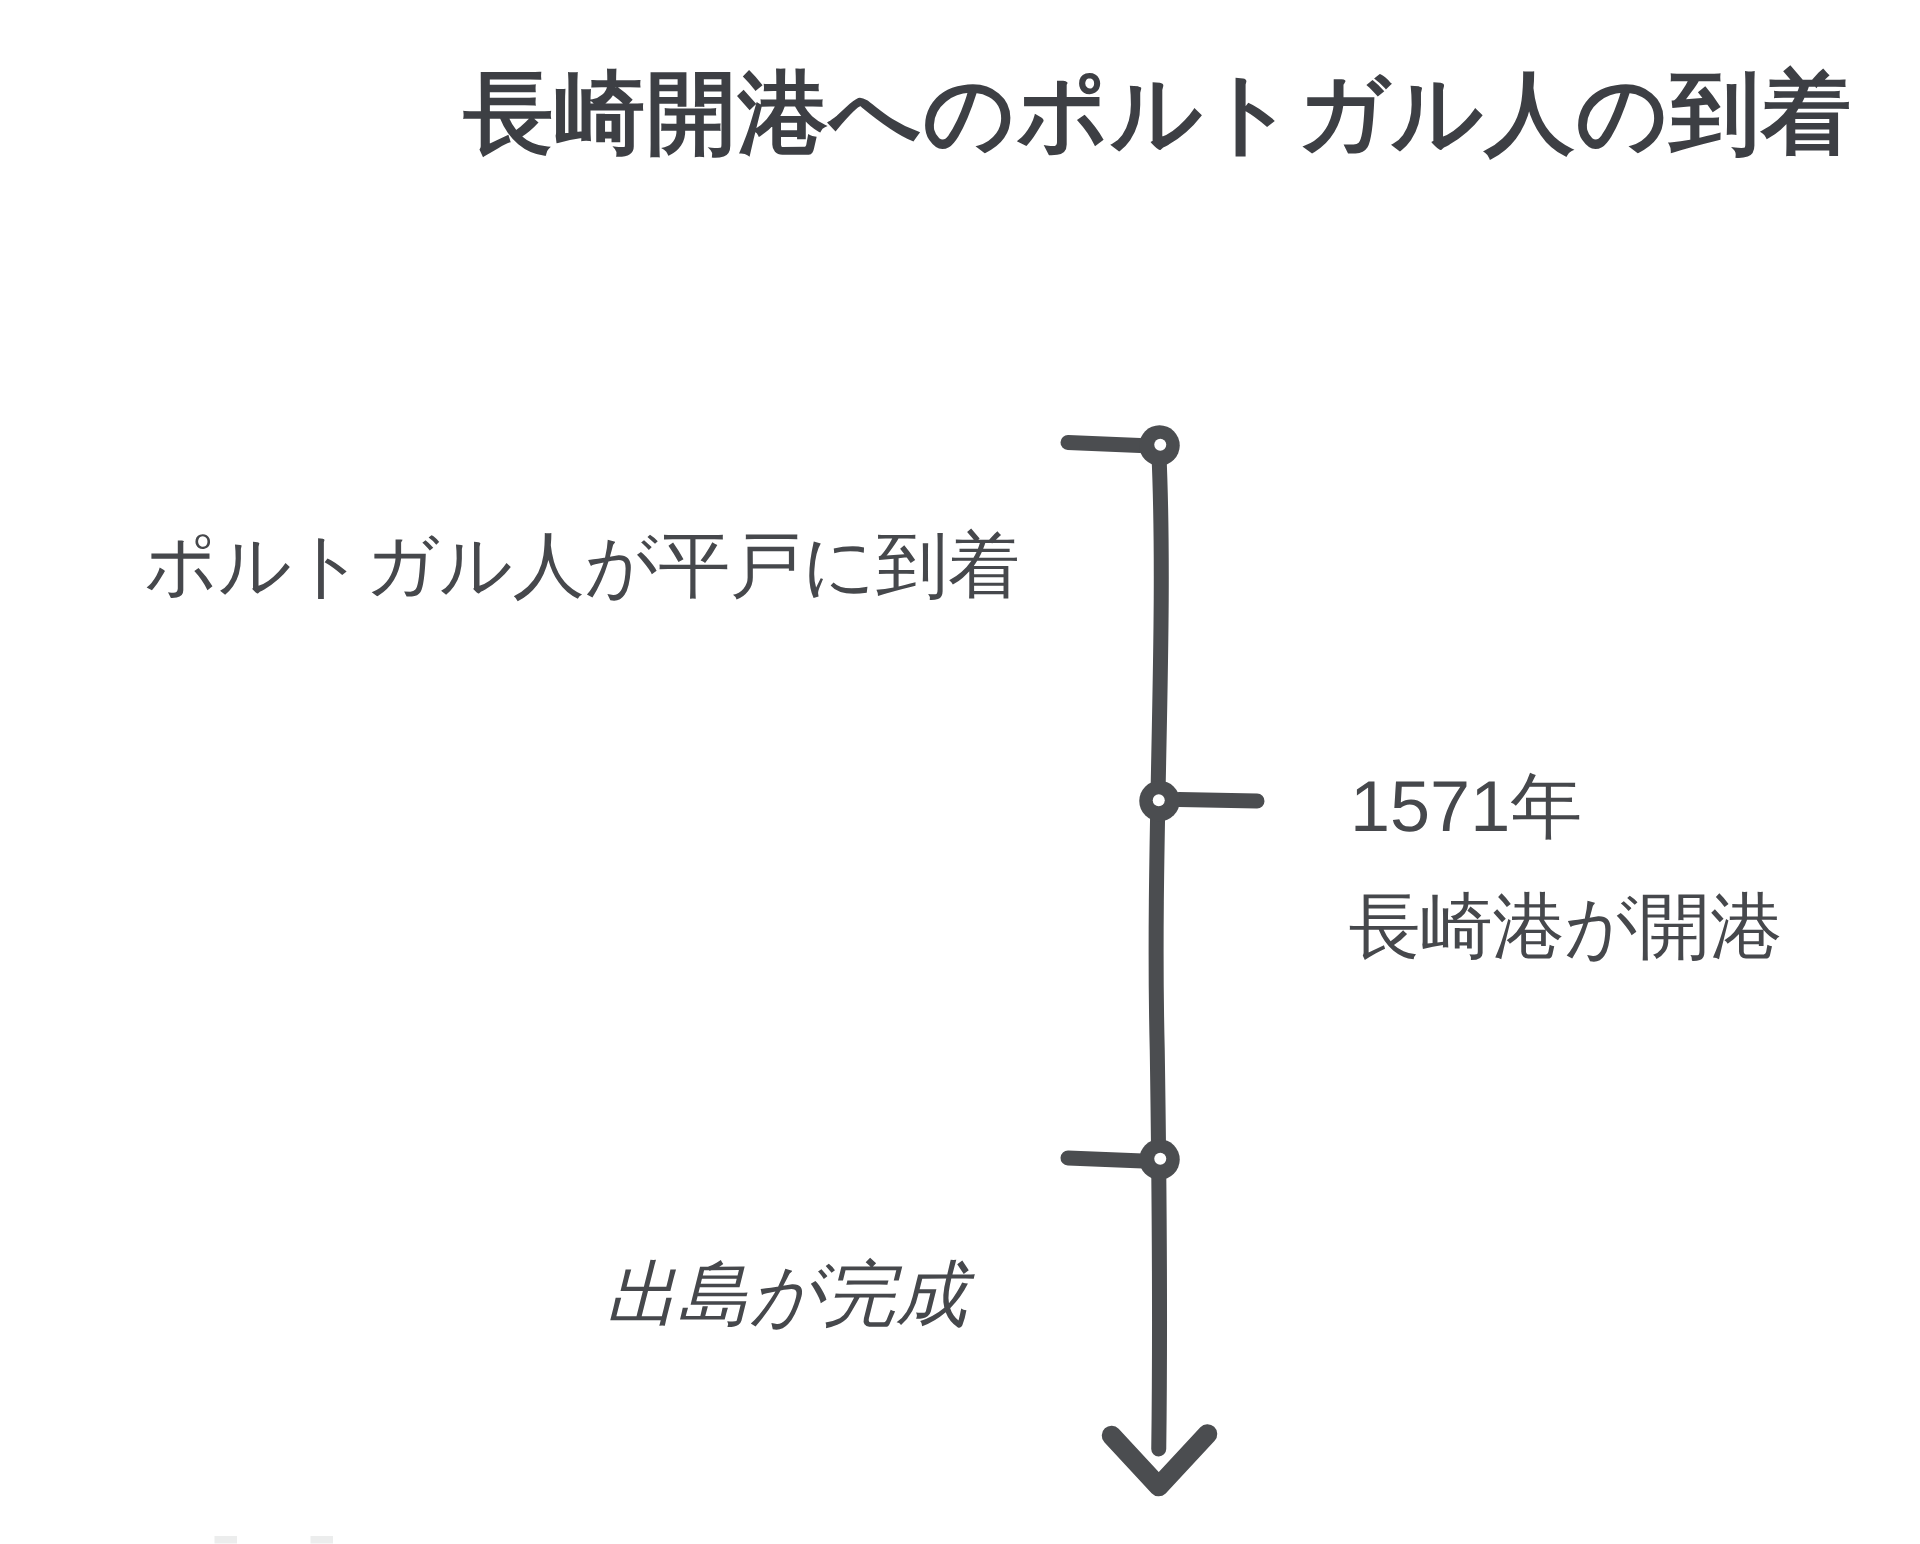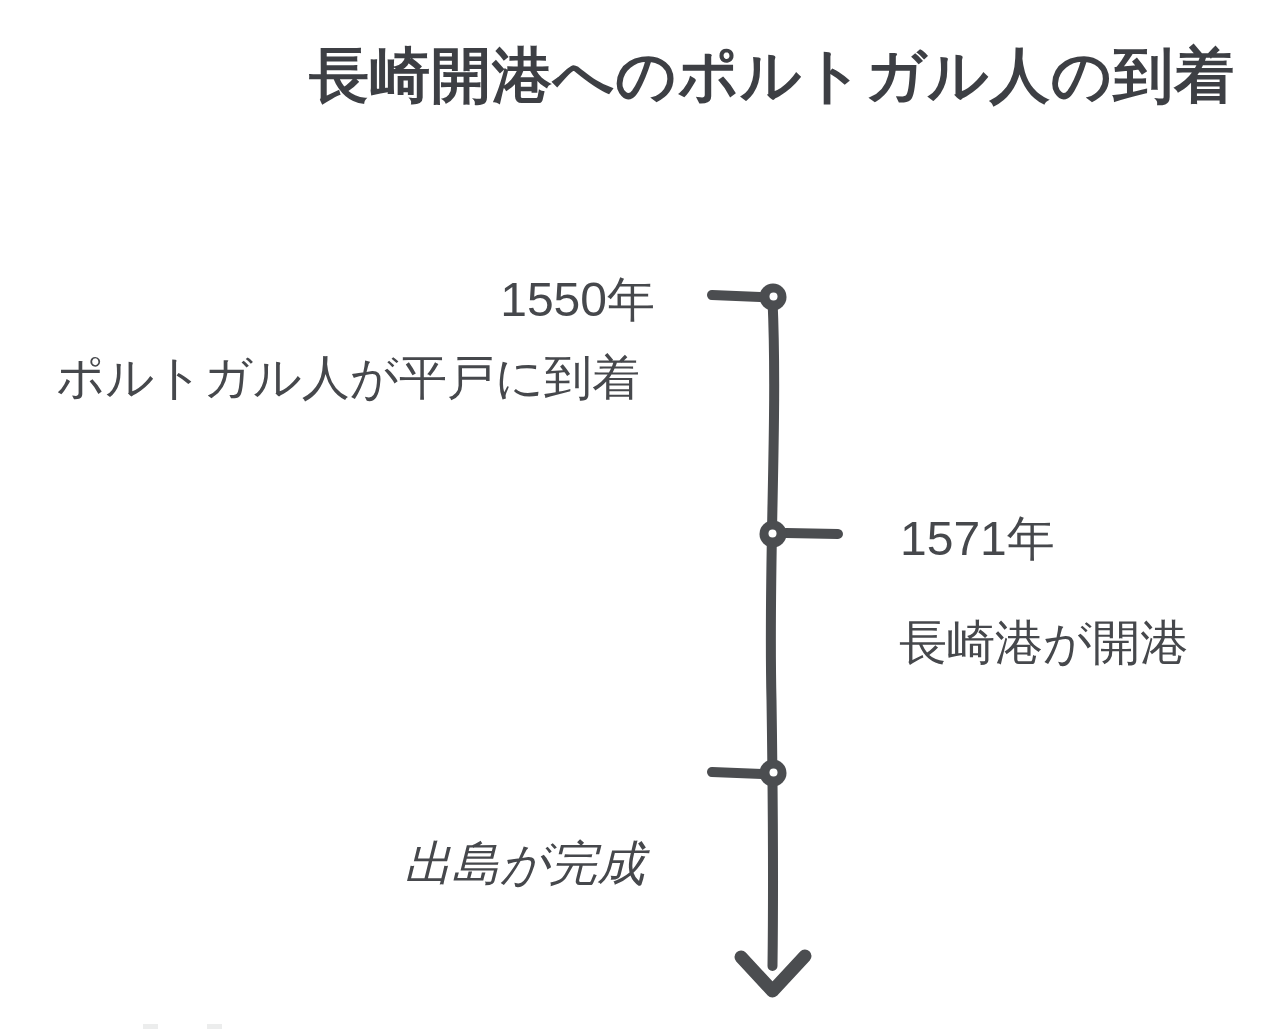--- a/index.html
+++ b/index.html
@@ -91,24 +91,23 @@
     <circle class="node-fill" cx="773" cy="297" r="13.5"></circle>
     <circle class="node-hole" cx="773.5" cy="296.5" r="4"></circle>
 
     <circle class="node-fill" cx="773" cy="534" r="13.5"></circle>
     <circle class="node-hole" cx="772.5" cy="533.5" r="4"></circle>
 
     <circle class="node-fill" cx="773" cy="773" r="13.5"></circle>
     <circle class="node-hole" cx="773.5" cy="772.5" r="4"></circle>
   </svg>
 
-  <div class="event-text ta-right" style="right:625px; top:271px;">1550年</div>
-  <div class="event-text ta-right" style="right:640px; top:349px;">ポルトガル人が平戸に到着</div>
+  <div class="event-text ta-right" style="right:600px; top:349px;">ポルトガル人が平戸に到着</div>
 
   <div class="event-text ta-left" style="left:900px; top:510px;">1571年</div>
-  <div class="event-text ta-left" style="left:899px; top:590px;margin-top:24px;">長崎港が開港</div>
+  <div class="event-text ta-left" style="left:899px; top:590px;">長崎港が開港</div>
 
   <div class="event-text ta-right" style="right:635px; top:835px;font-style:italic;">出島が完成</div>
 
   <div class="watermark-fragment" style="left:143px; top:1024px;"></div>
   <div class="watermark-fragment" style="left:207px; top:1024px;"></div>
 
 </div>
 
 </body></html>

